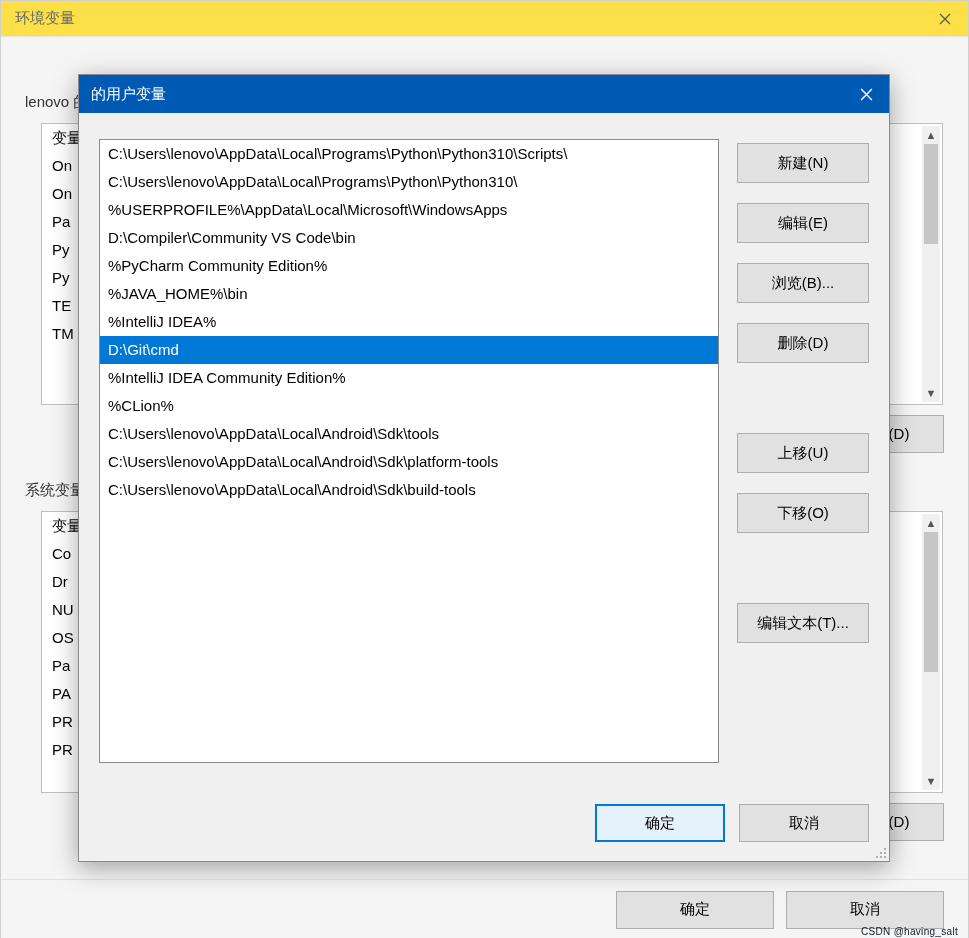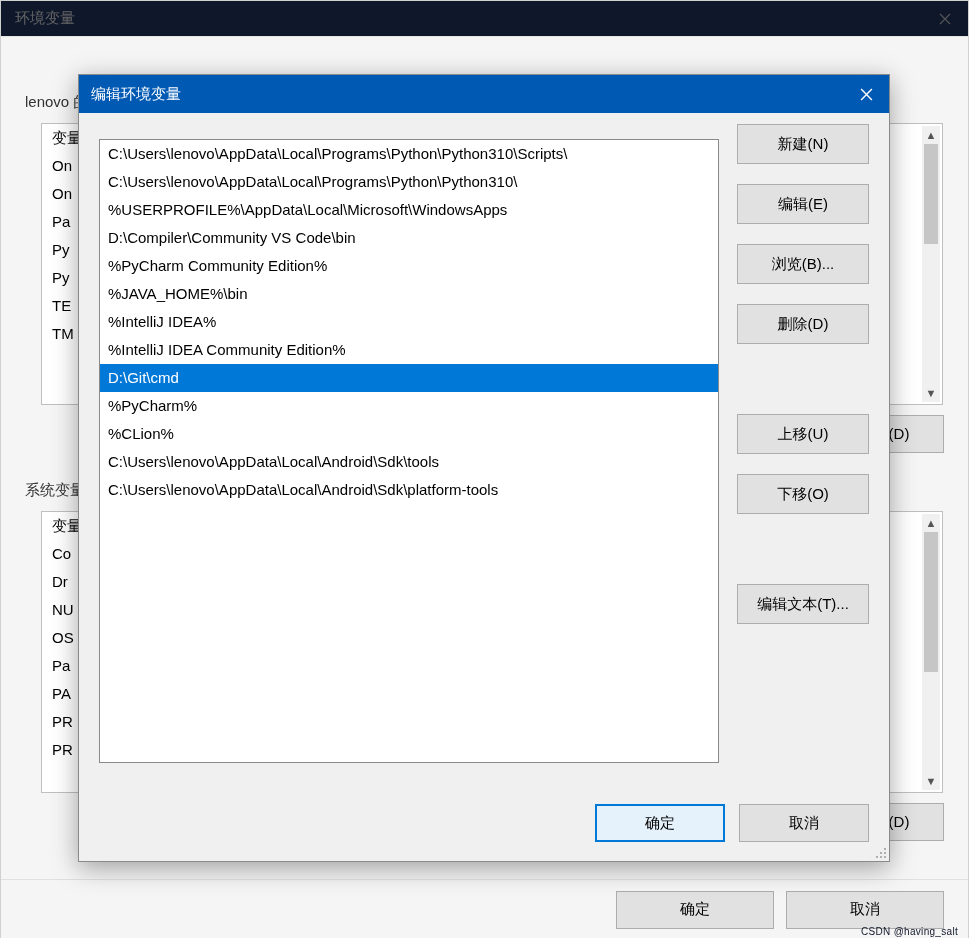--- a/index.html
+++ b/index.html
@@ -16,21 +16,21 @@
   
   .parent-dialog {
     position: absolute;
     left: 0; top: 0;
     width: 969px; height: 938px;
     background: #f5f5f5;
     border: 1px solid #d0d0d0;
   }
   .parent-titlebar {
     height: 36px;
-    background: #0f172a;
+    background: #fde047;
     border-bottom: 1px solid #e5e5e5;
     display: flex;
     align-items: center;
     justify-content: space-between;
     padding-left: 14px;
   }
   .parent-title { color: #666; font-size: 15px; }
   .parent-close {
     width: 46px; height: 100%;
     display: flex; align-items: center; justify-content: center;
@@ -171,21 +171,21 @@
     white-space: nowrap; overflow: hidden;
     cursor: default;
   }
   .path-row.selected {
     background: #0078d7;
     color: #fff;
   }
 
   .side-buttons {
     position: absolute;
-    left: 658px; top: 11px;
+    left: 658px; top: 30px;
     width: 132px;
     display: flex; flex-direction: column;
   }
   .side-buttons .win-btn { min-width: 132px; height: 40px; }
   .gap-s { height: 20px; }
   .gap-m { height: 70px; }
 
   .modal-footer {
     height: 76px;
     display: flex; align-items: center; justify-content: flex-end;
@@ -278,43 +278,43 @@
       <div class="win-btn">确定</div>
       <div class="win-btn">取消</div>
     </div>
 
     <div class="watermark">CSDN @having_salt</div>
   </div>
 </div>
 
 <div class="modal">
   <div class="modal-titlebar">
-    <span>编辑环境变量</span>
+    <span>的用户变量</span>
     <div class="modal-close">
       <svg viewBox="0 0 12 12">
           <path d="M1 1 L11 11 M11 1 L1 11" stroke="currentColor" stroke-width="1.3" fill="none"></path>
         </svg>
     </div>
   </div>
 
   <div class="modal-body">
     <div class="path-list" id="path-list">
         <div class="path-row">C:\Users\lenovo\AppData\Local\Programs\Python\Python310\Scripts\</div>
         <div class="path-row">C:\Users\lenovo\AppData\Local\Programs\Python\Python310\</div>
         <div class="path-row">%USERPROFILE%\AppData\Local\Microsoft\WindowsApps</div>
         <div class="path-row">D:\Compiler\Community VS Code\bin</div>
         <div class="path-row">%PyCharm Community Edition%</div>
         <div class="path-row">%JAVA_HOME%\bin</div>
         <div class="path-row">%IntelliJ IDEA%</div>
+        <div class="path-row selected">D:\Git\cmd</div>
         <div class="path-row">%IntelliJ IDEA Community Edition%</div>
-        <div class="path-row selected">D:\Git\cmd</div>
-        <div class="path-row">%PyCharm%</div>
         <div class="path-row">%CLion%</div>
         <div class="path-row">C:\Users\lenovo\AppData\Local\Android\Sdk\tools</div>
         <div class="path-row">C:\Users\lenovo\AppData\Local\Android\Sdk\platform-tools</div>
+        <div class="path-row">C:\Users\lenovo\AppData\Local\Android\Sdk\build-tools</div>
       </div>
 
     <div class="side-buttons">
       <div class="win-btn">新建(N)</div>
       <div class="gap-s"></div>
       <div class="win-btn">编辑(E)</div>
       <div class="gap-s"></div>
       <div class="win-btn">浏览(B)...</div>
       <div class="gap-s"></div>
       <div class="win-btn">删除(D)</div>

